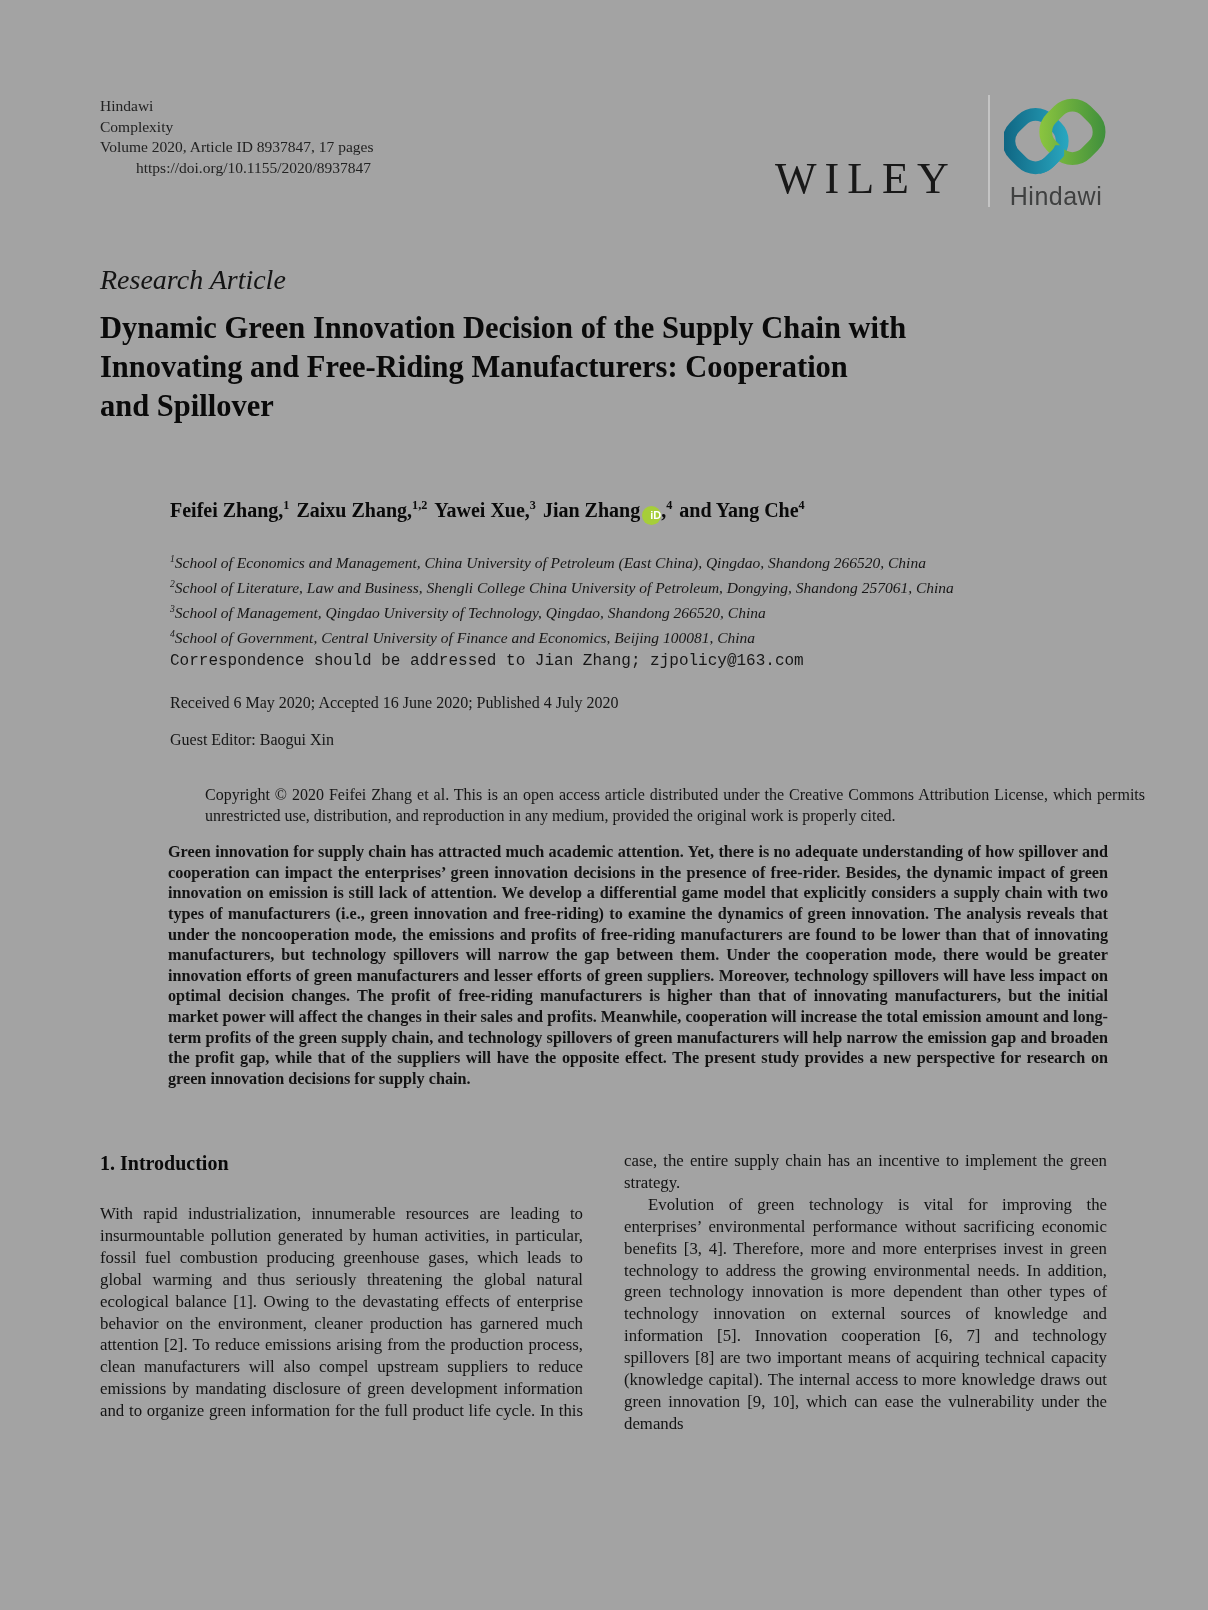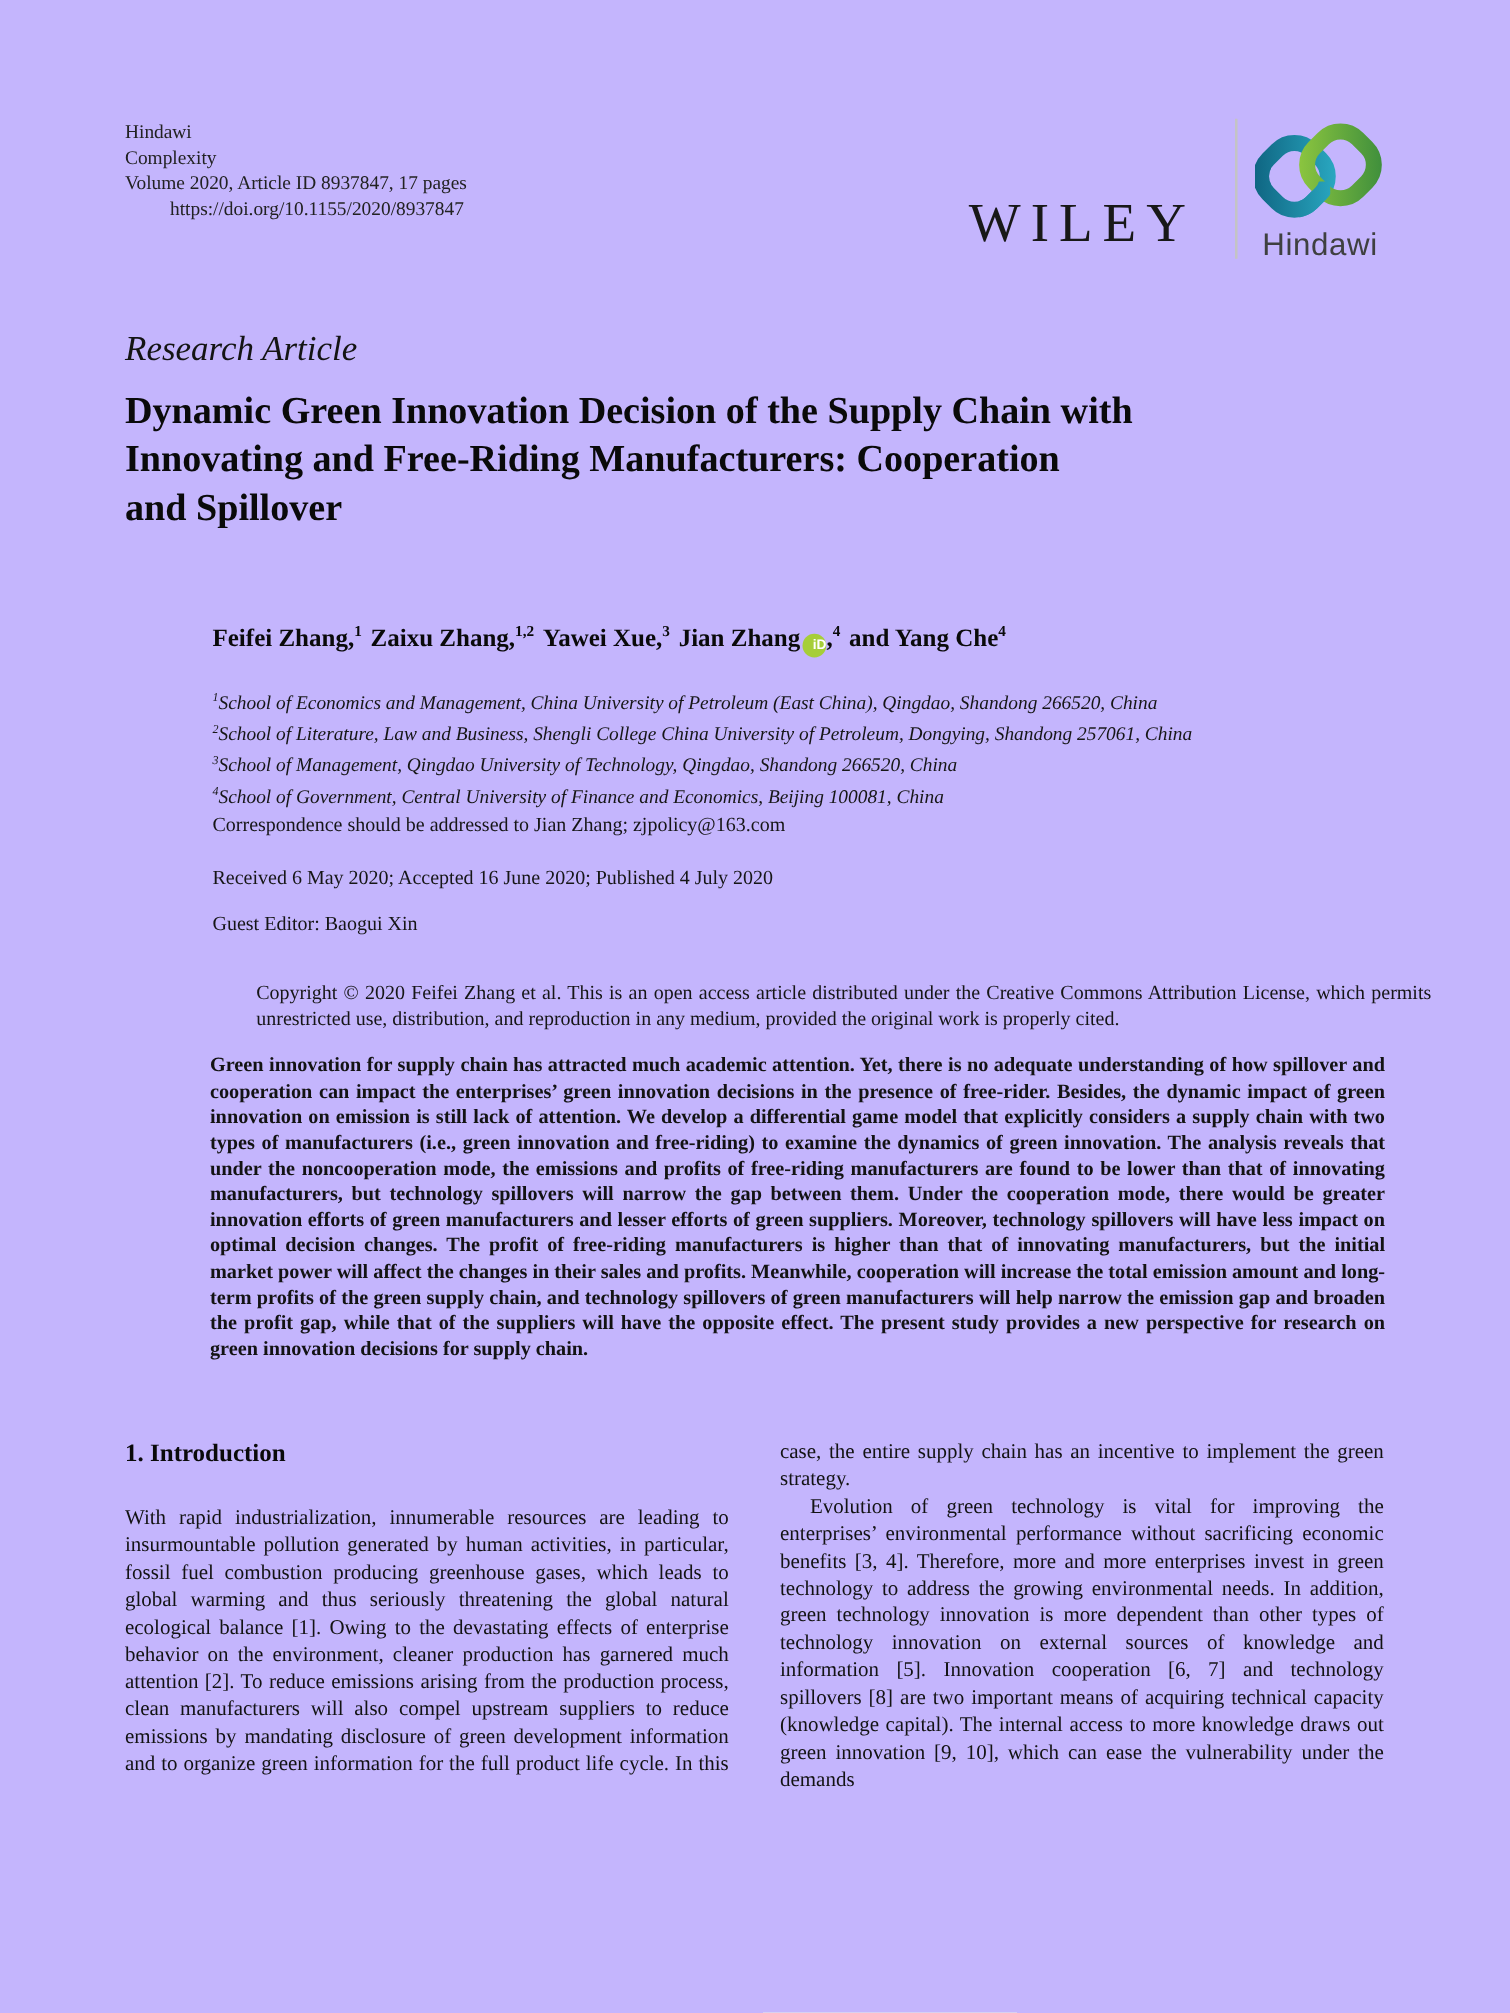--- a/index.html
+++ b/index.html
@@ -1,21 +1,21 @@
 <!DOCTYPE html>
 <html lang="en"><head>
 <meta charset="utf-8">
 <style>
   html, body { margin: 0; padding: 0; background: #e8e8e8; }
   .page {
     position: relative;
     width: 1208px;
     height: 1610px;
     margin: 0 auto;
-    background: #c4b5fd;
+    background: #a3a3a3;
     font-family: "Liberation Serif", "DejaVu Serif", serif;
     color: #111;
     overflow: hidden;
   }
 
   
   .pub-info {
     position: absolute; left: 100px; top: 96px;
     font-size: 15.5px; line-height: 20.5px; color: #222;
   }
@@ -59,21 +59,21 @@
     background: #a6ce39; color: #fff; text-align: right;
     font-family: "Liberation Sans", sans-serif; font-size: 11px; font-weight: bold;
     line-height: 19px; vertical-align: -2px; margin-left: 2px;
   }
   .affiliations {
     position: absolute; left: 170px; top: 548px; width: 950px;
     font-size: 15.5px; font-style: italic; line-height: 21px; color: #161616;
   }
   .affiliations sup { font-style: italic; font-size: 62%; vertical-align: super; }
   .front-line { position: absolute; left: 170px; font-size: 16px; color: #161616; white-space: nowrap; }
-  .correspondence { top: 652px; }
+  .correspondence { top: 652px; font-family: Liberation Mono, monospace; }
   .history { top: 694px; }
   .guest-editor { top: 731px; }
   .copyright {
     position: absolute; left: 168px; top: 769px; width: 940px;
     font-size: 16px; line-height: 20.5px; text-align: justify; color: #161616; margin-left: 37px;
   }
   .abstract {
     position: absolute; left: 168px; top: 826px; width: 940px;
     font-size: 16.2px; line-height: 20.6px; text-align: justify; color: #131313; font-weight: bold;
   }

